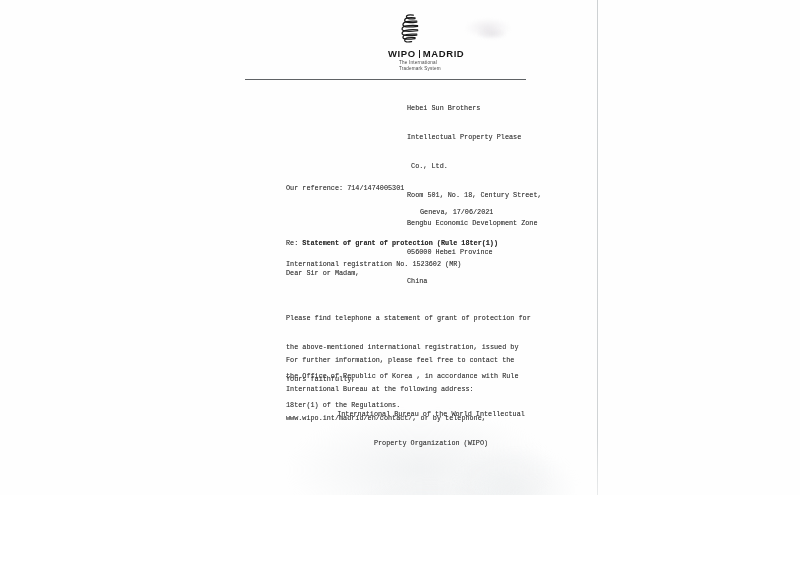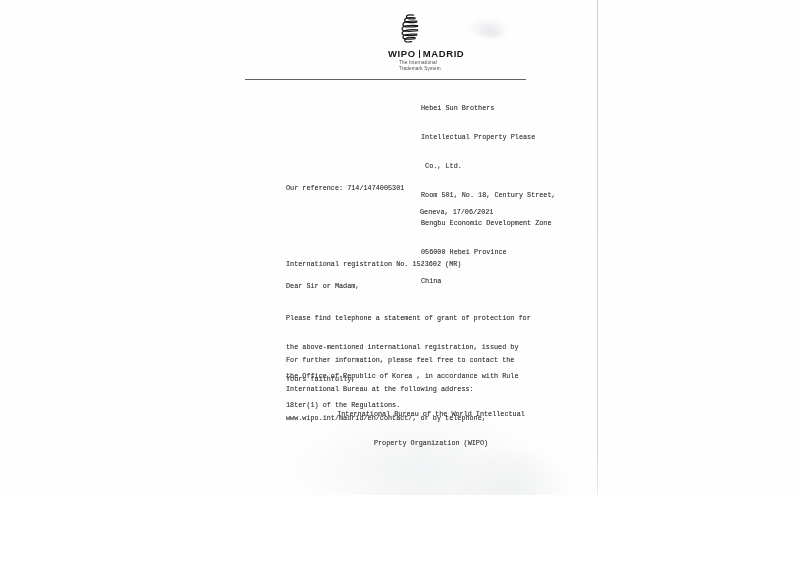--- a/index.html
+++ b/index.html
@@ -23,27 +23,27 @@
   .logo{position:absolute;left:396px;top:11px;}
   .brand-line{position:absolute;left:388px;top:48px;font-weight:700;font-size:9.5px;
     letter-spacing:0.6px;color:#161616;white-space:nowrap;}
   .brand-divider{display:inline-block;width:1px;height:8px;background:#1a1a1a;margin:0 3px;vertical-align:-1px;}
   .tagline{position:absolute;left:399px;top:60px;font-size:4.6px;line-height:5.8px;color:#4a4a4a;letter-spacing:0.2px;}
   .rule{position:absolute;left:245px;top:79px;width:281px;height:1px;background:#5f6265;}
   
   .mono{position:absolute;font-family:"Liberation Mono","DejaVu Sans Mono",monospace;
     font-size:6.8px;line-height:9.6px;color:#3d3d3d;white-space:pre;
     text-shadow:0 0 0.5px rgba(64,64,64,0.55);}
-  .recipient{left:421px;top:85px;}
+  .recipient{left:407px;top:85px;}
   .reference{left:286px;top:184px;}
   .dateline{left:420px;top:208px;}
   .subject{left:286px;top:239px;}
   .subject b{color:#2b2b2b;margin-left:4px;}
   .registration{left:286px;top:260px;}
-  .salutation{left:286px;top:282px;}
+  .salutation{left:286px;top:269px;}
   .para1{left:286px;top:295px;}
   .para2{left:286px;top:337px;}
   .closing{left:286px;top:375px;}
   .signature{left:286px;top:391px;width:290px;text-align:center;}
   
   .footer-org{position:absolute;left:343px;top:517px;font-size:5.5px;line-height:7px;
     letter-spacing:0.35px;color:#6a6f73;white-space:nowrap;}
   .footer-org .strong{font-weight:700;color:#4e5357;}
   .footer-addr{position:absolute;left:446px;top:516px;font-size:4.6px;line-height:6.8px;
     color:#8b9194;letter-spacing:0.2px;white-space:nowrap;}
@@ -88,20 +88,21 @@
     <div> Co., Ltd.</div>
     <div>Room 501, No. 18, Century Street,</div>
     <div>Bengbu Economic Development Zone</div>
     <div>056000 Hebei Province</div>
     <div>China</div>
   </div>
 
   <div class="mono reference">Our reference: 714/1474005301</div>
   <div class="mono dateline">Geneva, 17/06/2021</div>
 
+  <div class="mono subject"><span>Re:</span><b>Statement of grant of protection (Rule 18ter(1))</b></div>
 
   <div class="mono registration">International registration No. 1523602 (MR)</div>
   <div class="mono salutation">Dear Sir or Madam,</div>
 
   <div class="mono para1">
     <div>Please find telephone a statement of grant of protection for</div>
     <div>the above-mentioned international registration, issued by</div>
     <div>the Office of Republic of Korea , in accordance with Rule</div>
     <div>18ter(1) of the Regulations.</div>
   </div>

